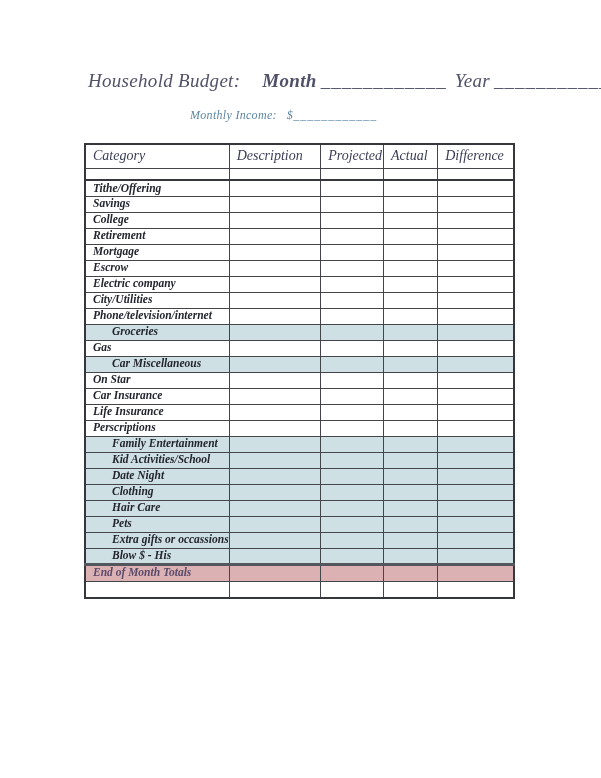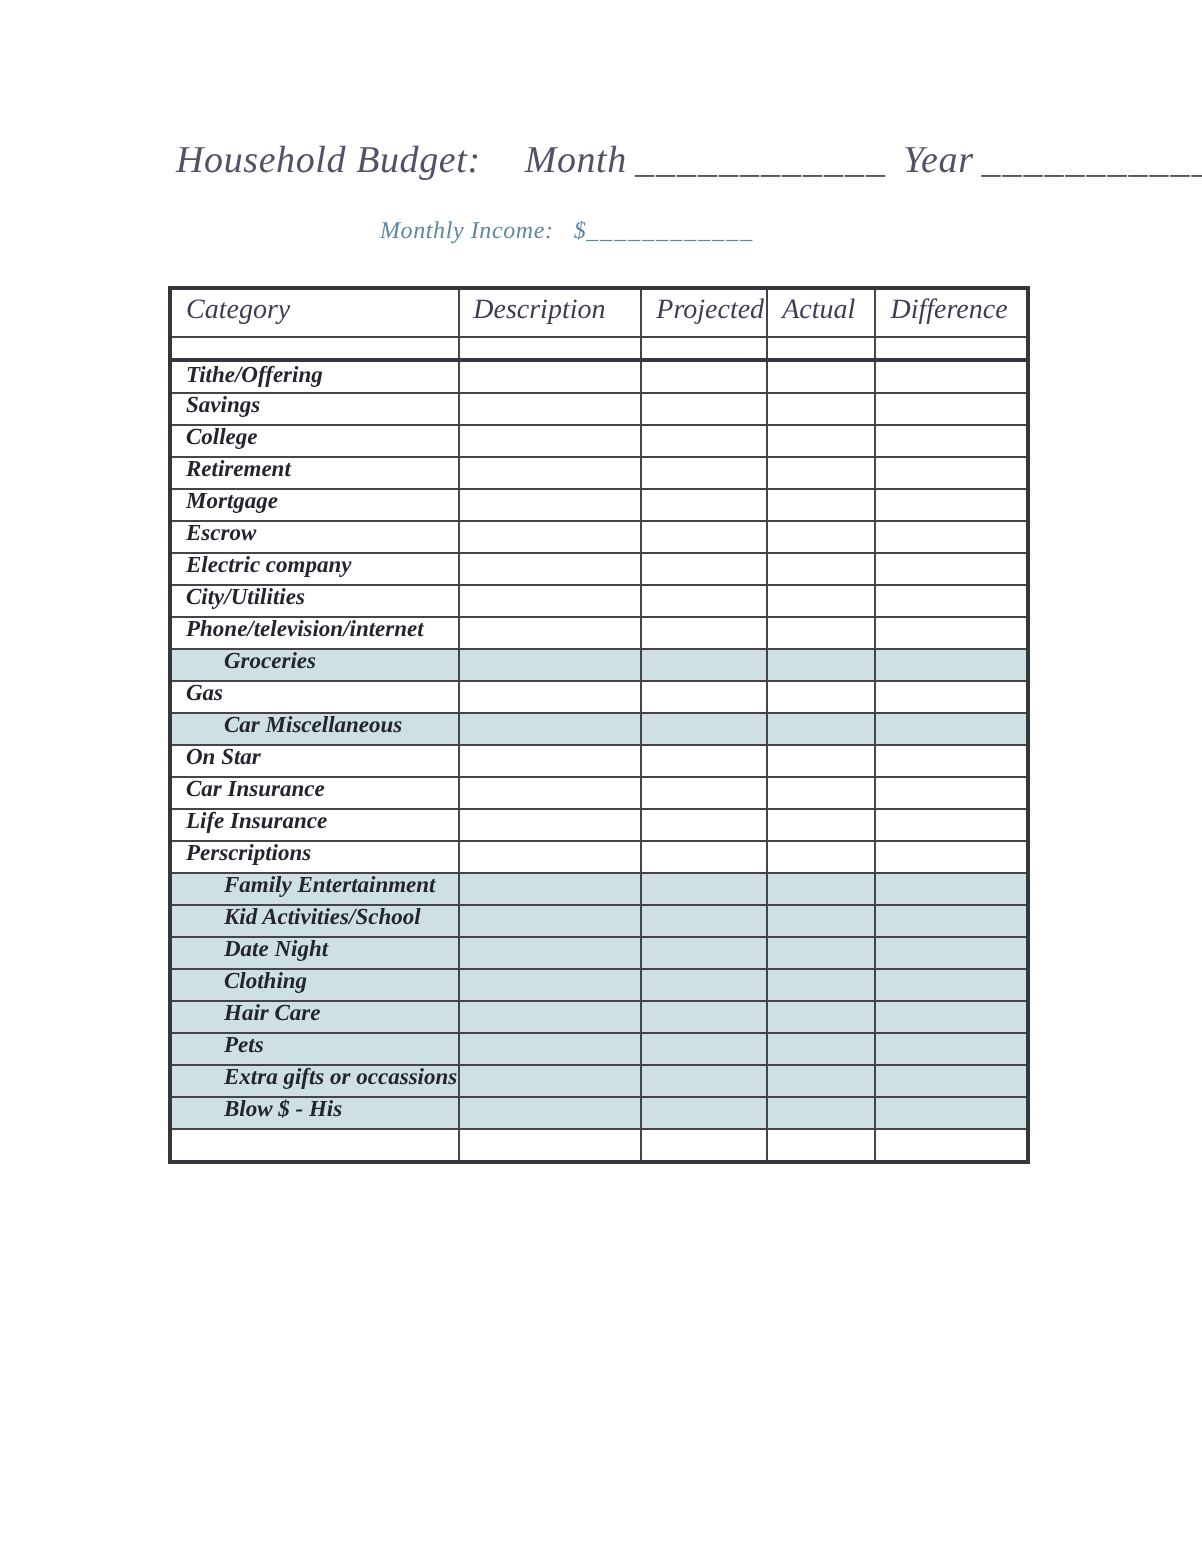--- a/index.html
+++ b/index.html
@@ -22,21 +22,21 @@
     font-family:"Liberation Serif", serif;
     overflow:hidden;
   }
   
   .title-line{
     position:absolute;left:88px;top:70px;
     font-style:italic;font-size:19px;color:var(--title_ink);
     white-space:nowrap;letter-spacing:.3px;
   }
   .title-label{margin-right:22px;}
-  .month-label{margin-right:4px;}
+  .month-label{margin-right:4px;font-weight:bold;}
   .blank{letter-spacing:1px;}
   .year-label{margin-left:8px;margin-right:4px;}
   .income-line{
     position:absolute;left:190px;top:108px;
     font-style:italic;font-size:12px;color:var(--income_ink);
     white-space:nowrap;letter-spacing:.3px;
   }
   .income-label{margin-right:10px;}
   
   table.budget{
@@ -279,20 +279,27 @@
           <td></td>
           <td></td>
         </tr>
         <tr class="row-blue">
           <td>Blow $ - His</td>
           <td></td>
           <td></td>
           <td></td>
           <td></td>
         </tr>
+        <tr class="row-pink totals-row">
+          <td>End of Month Totals</td>
+          <td></td>
+          <td></td>
+          <td></td>
+          <td></td>
+        </tr>
         <tr class="row-white bottom-row">
           <td></td>
           <td></td>
           <td></td>
           <td></td>
           <td></td>
         </tr>
       </tbody>
   </table>
 

